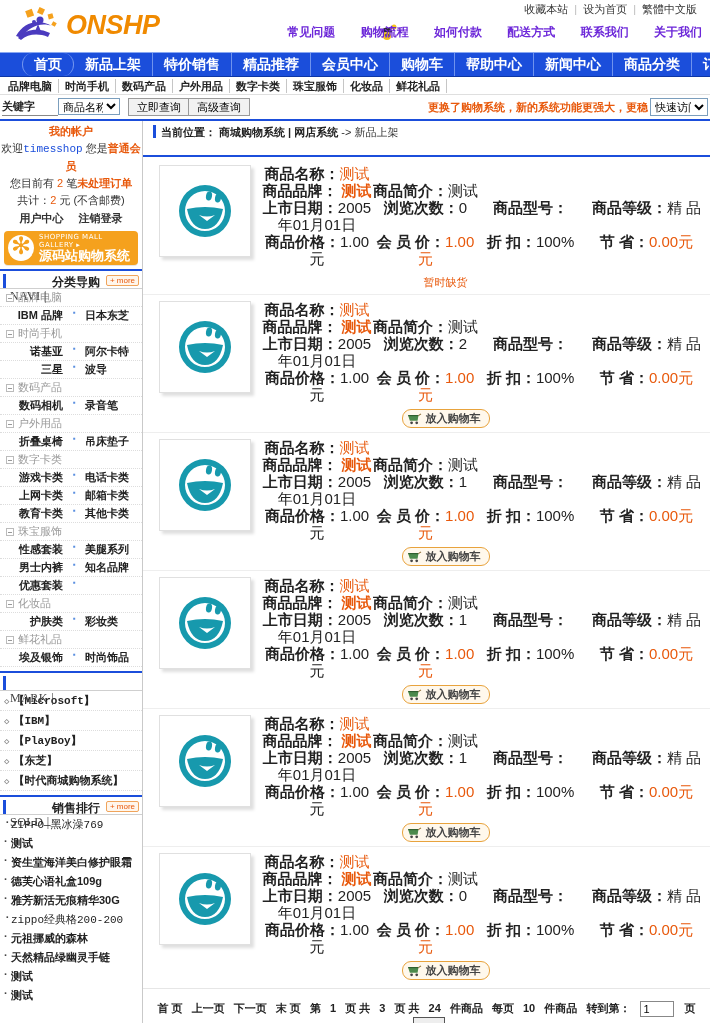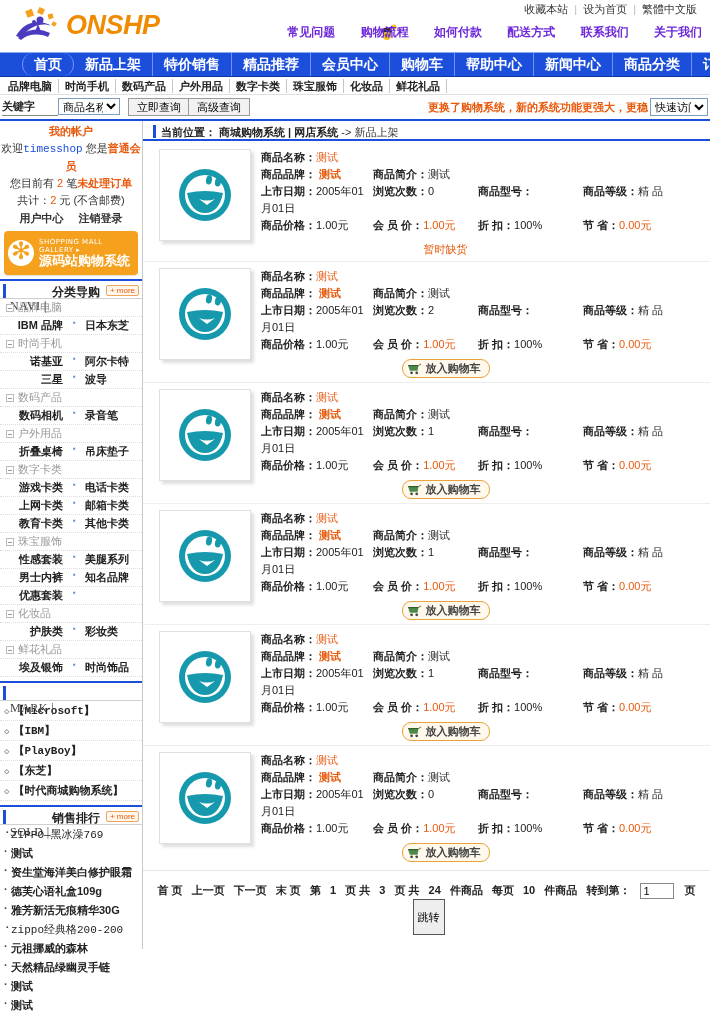--- a/index.html
+++ b/index.html
@@ -69,21 +69,21 @@
   
   .acct { text-align:center; font-size:11px; line-height:17px; padding-top:2px; }
   .acct .title { color:#E8590C; font-weight:bold; }
   .acct .row { color:#333; }
   .acct .u { color:#1B4EDB; font-family:"Liberation Mono",monospace; }
   .acct .hl { color:#E8590C; font-weight:bold; }
   .acct .num { color:#E8590C; }
   .acct .links { margin-top:1px; font-weight:bold; }
   .acct .links span { padding:0 6px; cursor:pointer; }
 
-  .banner { margin:4px 4px 0 4px; height:44px; background:#F5A11D; border-radius:4px;
+  .banner { margin:4px 4px 0 4px; height:34px; background:#F5A11D; border-radius:4px;
             display:flex; align-items:center; padding-left:4px; position:relative;
             box-shadow:0 1px 0 rgba(0,0,0,.1); }
   .banner .flower { width:26px; height:26px; border-radius:50%; background:#fff;
                     position:relative; flex:0 0 26px; }
   .banner .flower::before{ content:"✻"; position:absolute; left:0; right:0; top:-4px;
                     text-align:center; font-size:24px; color:#F5A11D; line-height:30px;}
   .banner .btext { margin-left:5px; }
   .banner .b1 { font-size:7px; color:#fff; letter-spacing:.5px; font-family:"DejaVu Sans",sans-serif;}
   .banner .b2 { font-size:13px; color:#fff; font-weight:bold; line-height:14px;}
 
@@ -118,32 +118,32 @@
                   font-family:"Liberation Mono",monospace; font-weight:bold; color:#222; cursor:pointer;}
   .marklist .mi .d { color:#888; margin-right:4px; font-size:9px;}
 
   
   .soldlist { font-size:11px; padding-left:3px; }
   .soldlist .si { padding:2px 0 2px 8px; position:relative; color:#222; font-weight:bold; cursor:pointer;}
   .soldlist .si::before { content:"·"; position:absolute; left:1px; top:1px; color:#444; font-weight:bold;}
   .soldlist .si.mono { font-family:"Liberation Mono",monospace; font-weight:normal; }
 
   
-  .crumb { position:relative; height:20px; border-bottom:2px solid #1B4EDB; }
+  .crumb { position:relative; height:36px; border-bottom:2px solid #1B4EDB; }
   .crumb .bar { position:absolute; left:10px; top:4px; width:3px; height:13px; background:#1B4EDB; }
   .crumb .txt { position:absolute; left:18px; top:4px; font-size:11px; color:#222; font-weight:bold; }
   .crumb .txt .tail { font-weight:normal; color:#333; }
 
   .plist { padding-top:2px; }
   .prow { display:flex; padding:6px 0 4px 8px; position:relative; }
   .pimg-wrap { width:108px; flex:0 0 108px; padding-left:8px;}
   .pimg { width:92px; height:92px; background:#fff; border:1px solid #e0e0e0;
           box-shadow:3px 3px 3px rgba(0,0,0,.13); display:flex; align-items:center; justify-content:center; }
   .pinfo { flex:1; padding-left:2px; }
-  .pline { display:flex; font-size:11px; line-height:17px; color:#222; }
+  .pline { display:flex; font-size:15px; line-height:17px; color:#222;text-align:center; }
   .pline .c1 { width:112px; flex:0 0 112px; }
   .pline .c2 { width:105px; flex:0 0 105px; }
   .pline .c3 { width:105px; flex:0 0 105px; }
   .pline .c4 { flex:1; }
   .lbl { font-weight:bold; }
   .or { color:#E8590C; }
   .orb { color:#E8590C; font-weight:bold; }
   .pact { text-align:center; padding:6px 0 0 0; margin-right:80px; }
   .cartbtn { display:inline-flex; align-items:center; gap:3px; border:1px solid #E8A33D;
              border-radius:9px; background:#FFF8EC; padding:1px 8px 1px 4px; font-size:11px;

